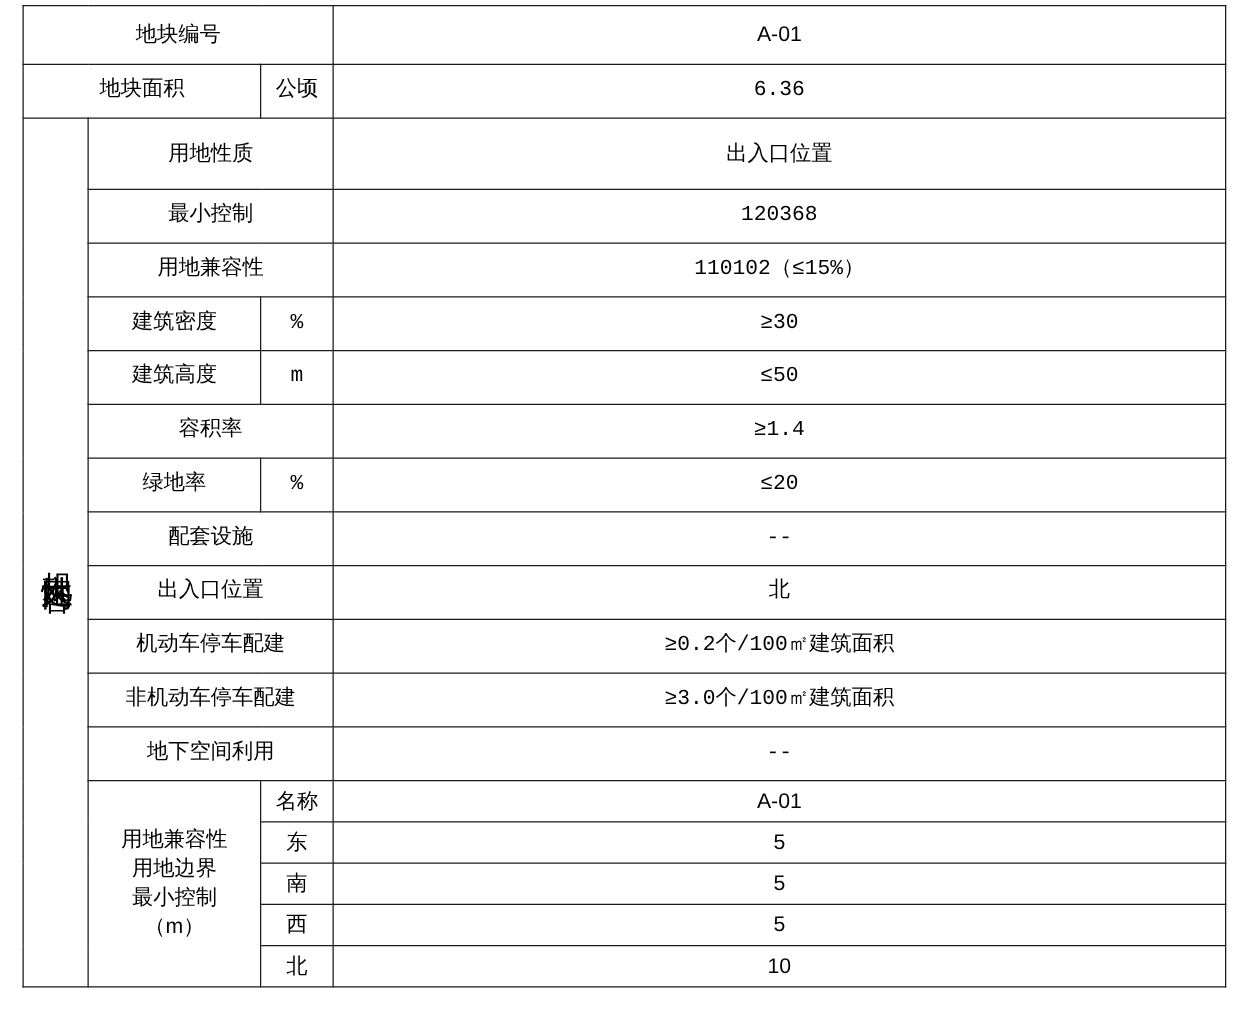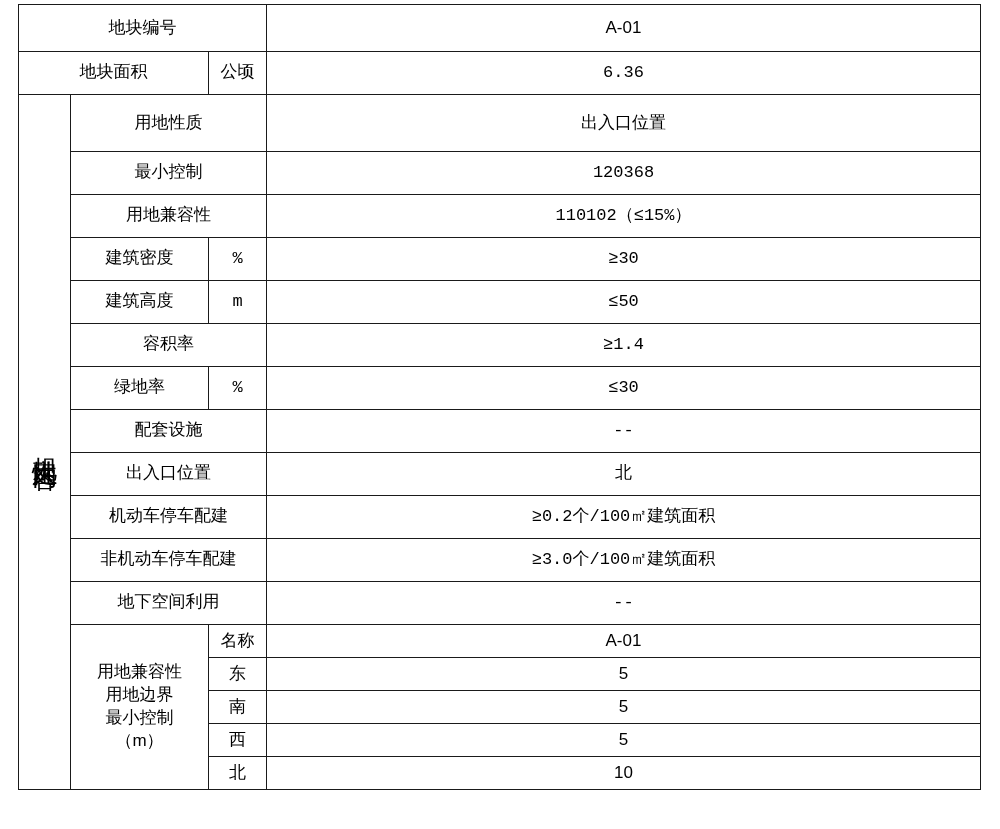--- a/index.html
+++ b/index.html
@@ -115,21 +115,21 @@
         <td class="h-42 unit">m</td>
         <td class="h-42">≤50</td>
       </tr>
       <tr>
         <td class="h-42" colspan="2">容积率</td>
         <td class="h-42">≥1.4</td>
       </tr>
       <tr>
         <td class="h-42">绿地率</td>
         <td class="h-42 unit">%</td>
-        <td class="h-42">≤30</td>
+        <td class="h-42">≤20</td>
       </tr>
       <tr>
         <td class="h-42" colspan="2">配套设施</td>
         <td class="h-42">--</td>
       </tr>
       <tr>
         <td class="h-42" colspan="2">出入口位置</td>
         <td class="h-42">北</td>
       </tr>
       <tr>

